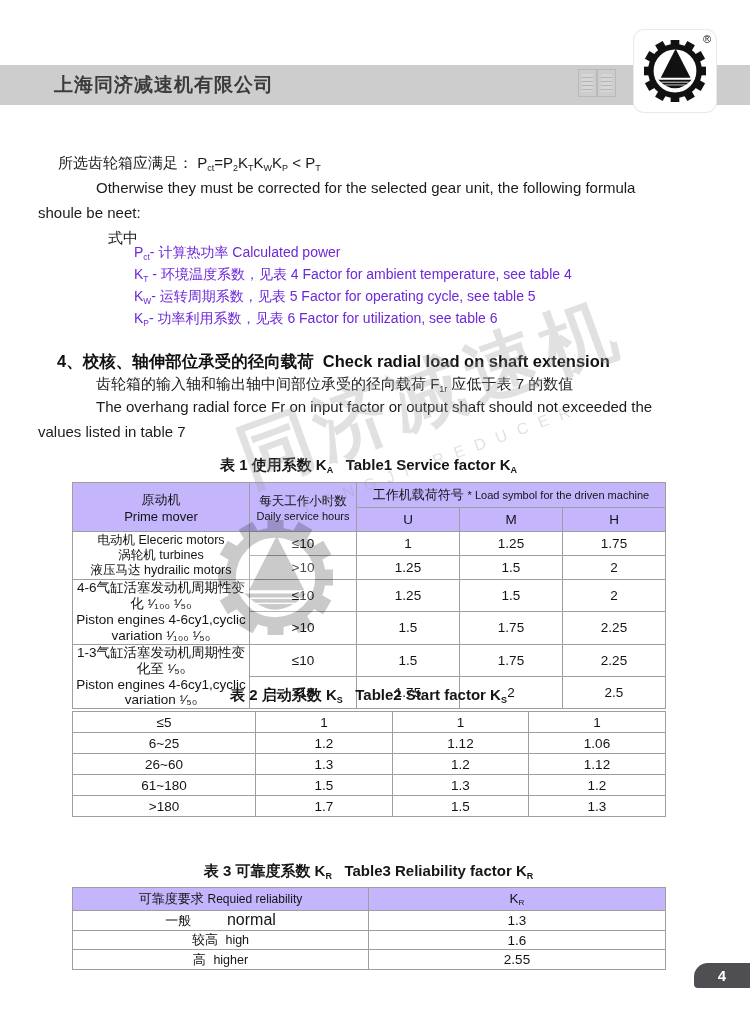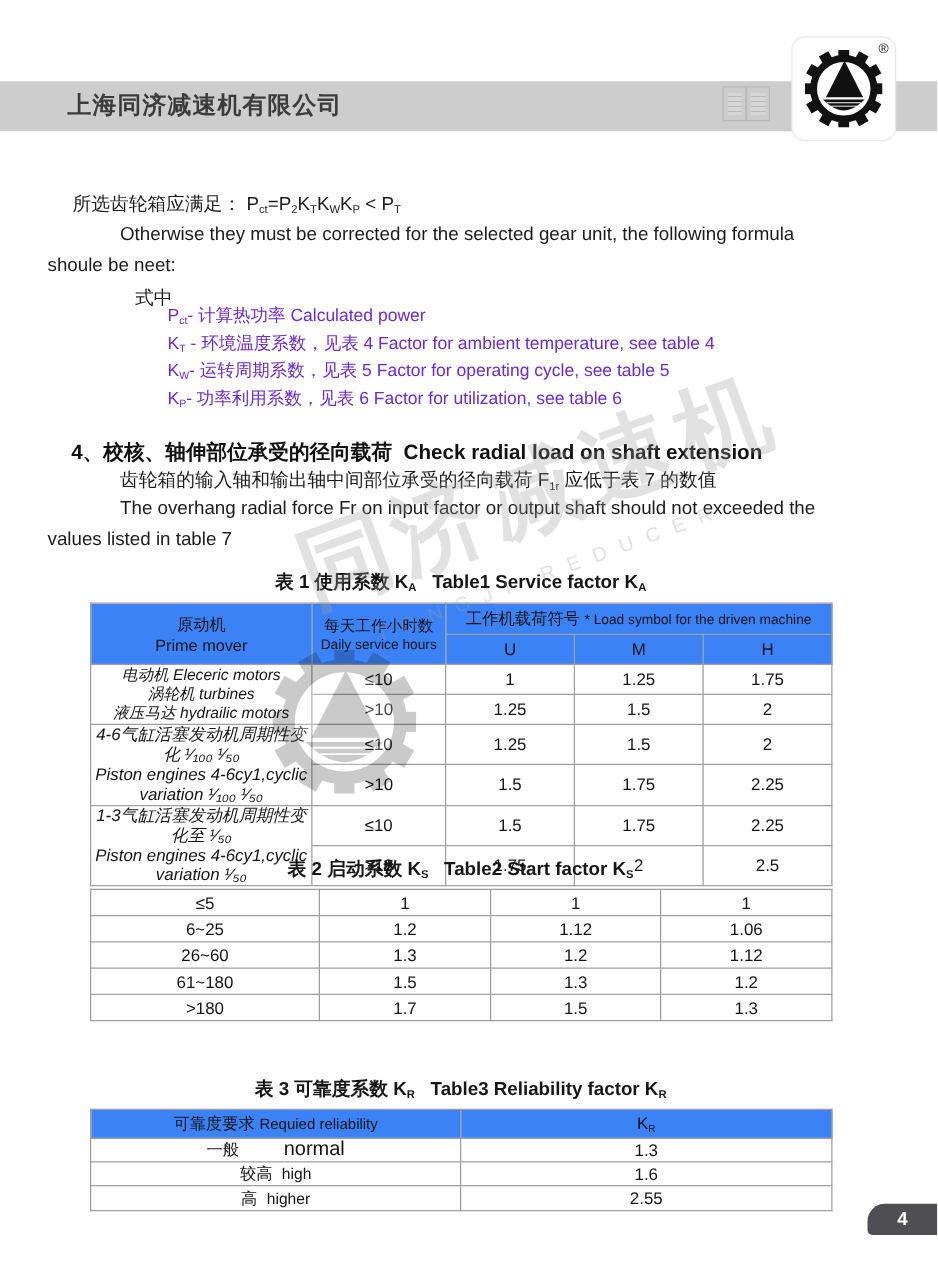--- a/index.html
+++ b/index.html
@@ -20,24 +20,24 @@
   .abs{position:absolute;white-space:nowrap;}
   .body15{font-size:15px;color:#1b1b1b;}
   .sub{font-size:0.6em;vertical-align:-0.3em;letter-spacing:0;}
   .def-line{position:absolute;left:134px;font-size:14px;white-space:nowrap;color:#6d28d9;}
   .sec-head{font-size:16.5px;font-weight:bold;color:#111;}
 
   
   .ttl{position:absolute;left:72px;width:593px;text-align:center;font-size:15px;font-weight:bold;color:#161616;white-space:nowrap;}
   table.t{position:absolute;left:72px;border-collapse:collapse;table-layout:fixed;width:593px;background:transparent;}
   table.t td,table.t th{border:1px solid #9e9e9e;text-align:center;vertical-align:middle;padding:0;font-weight:normal;font-size:13.5px;color:#141414;}
-  .hd{background:#3b82f6;}
+  .hd{background:#c4b5fd;}
   .zh13{font-size:13px;}
   .en11{font-size:11px;}
-  .lbl{font-size:12px;line-height:1.18;font-style:italic;}
+  .lbl{font-size:12px;line-height:1.18;}
   .lbl .ln{display:block;}
   .corner{position:relative;overflow:hidden;}
   .corner svg{position:absolute;left:0;top:0;}
   .corner .ks{position:absolute;left:100px;top:1px;font-size:12px;}
   .corner .ka{position:absolute;left:143px;top:1px;font-size:12px;}
   .corner .rowlab{position:absolute;left:5px;top:13px;font-size:12px;white-space:nowrap;}
   .corner .rowlab .en{font-size:9px;}
 
   
   .wm{position:absolute;left:225px;top:415px;z-index:9;pointer-events:none;transform:rotate(-20deg);transform-origin:left top;color:#9f9f9f;opacity:0.30;}

